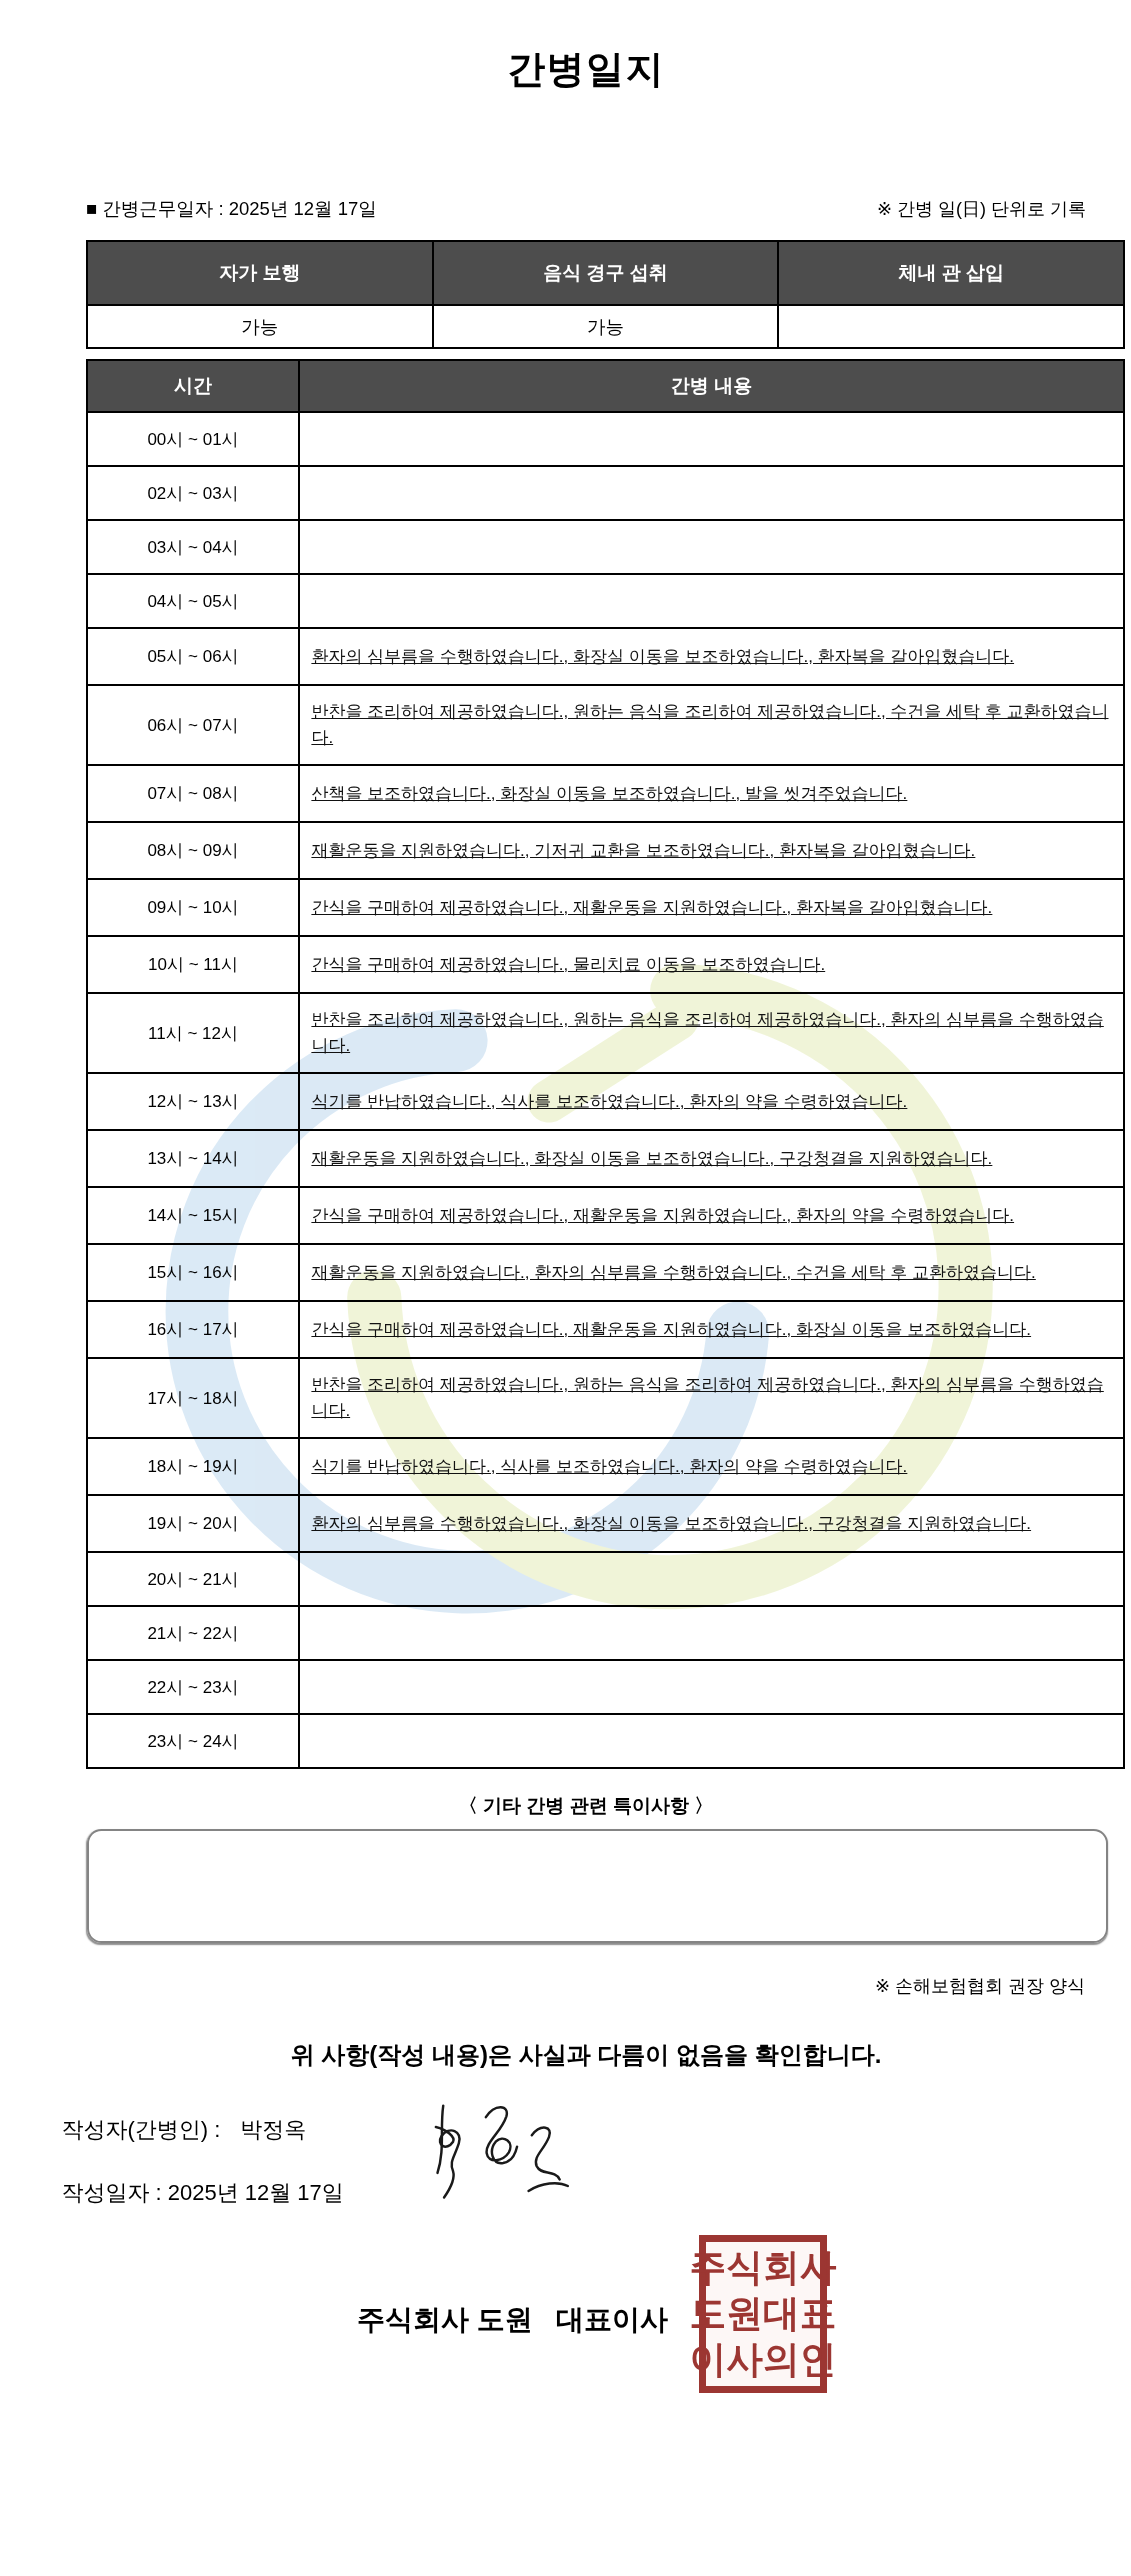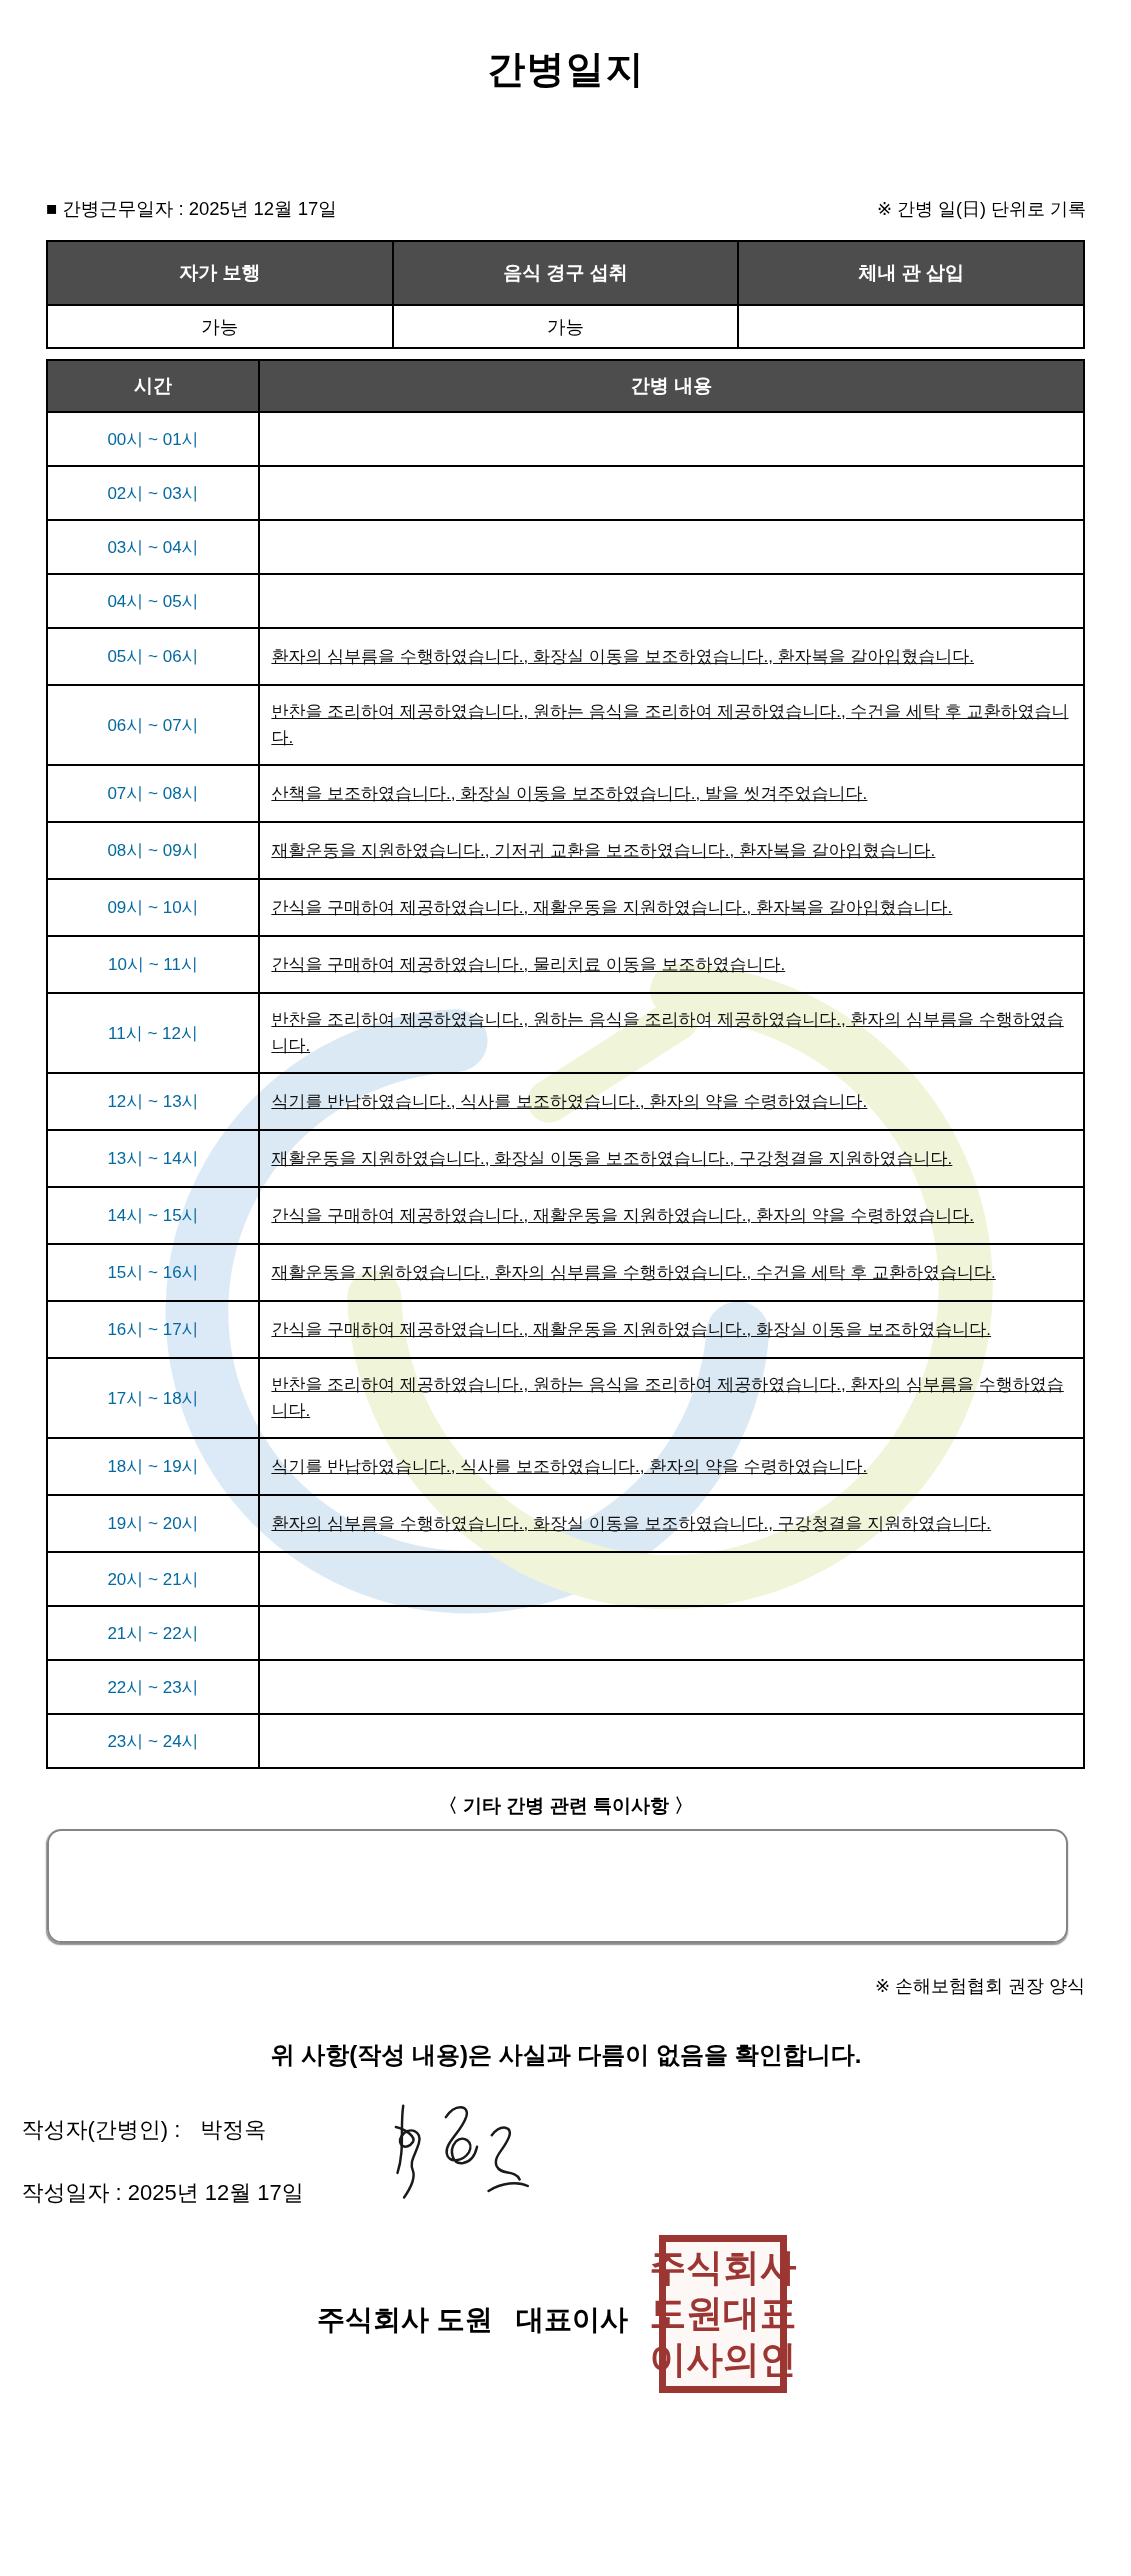--- a/index.html
+++ b/index.html
@@ -9,21 +9,21 @@
     --wm-blue:#d5e6f4;
     --wm-yellow:#eef3d2;
   }
   *{box-sizing:border-box;margin:0;padding:0;}
   html,body{background:#fff;}
   body{
     width:1132px;height:2576px;position:relative;
     font-family:"Liberation Sans","DejaVu Sans",sans-serif;
     color:#111;overflow:hidden;
   }
-  .page{position:relative;width:1132px;height:2576px;}
+  .page{position:relative;width:1132px;height:2576px;padding-left:40px;}
   
   .watermark{position:absolute;left:0;top:0;z-index:0;pointer-events:none;}
   .content{position:relative;z-index:1;}
 
   .title{
     text-align:center;font-size:38px;font-weight:bold;letter-spacing:1.4px;
     padding-top:44px;color:#000;
   }
   .meta-row{
     display:flex;justify-content:space-between;align-items:baseline;
@@ -47,21 +47,21 @@
   .t1{margin-bottom:8.6px;}
   .t1 th{height:53px;}
   .t1 td{height:55px;}
 
   .t2{margin-bottom:10.7px;}
   .t2 th{height:64px;}
   .t2 td{height:43px;}
 
   .t3 th{height:52px;}
   .t3 .time-col{width:212px;}
-  .t3 td.time{font-size:17px;color:#0369a1;}
+  .t3 td.time{font-size:17px;color:#000000;}
   .t3 td.content{
     text-align:left;font-size:17px;line-height:1.55;
     padding:4.3px 13px 4.3px 11.4px;color:#111;text-decoration:underline;
   }
   tr.h-e td{height:54px;}
   tr.h-m td{height:57px;}
   tr.h-d td{height:80px;}
 
   .notes-title{
     text-align:center;font-size:19px;font-weight:bold;margin-top:24px;color:#000;

